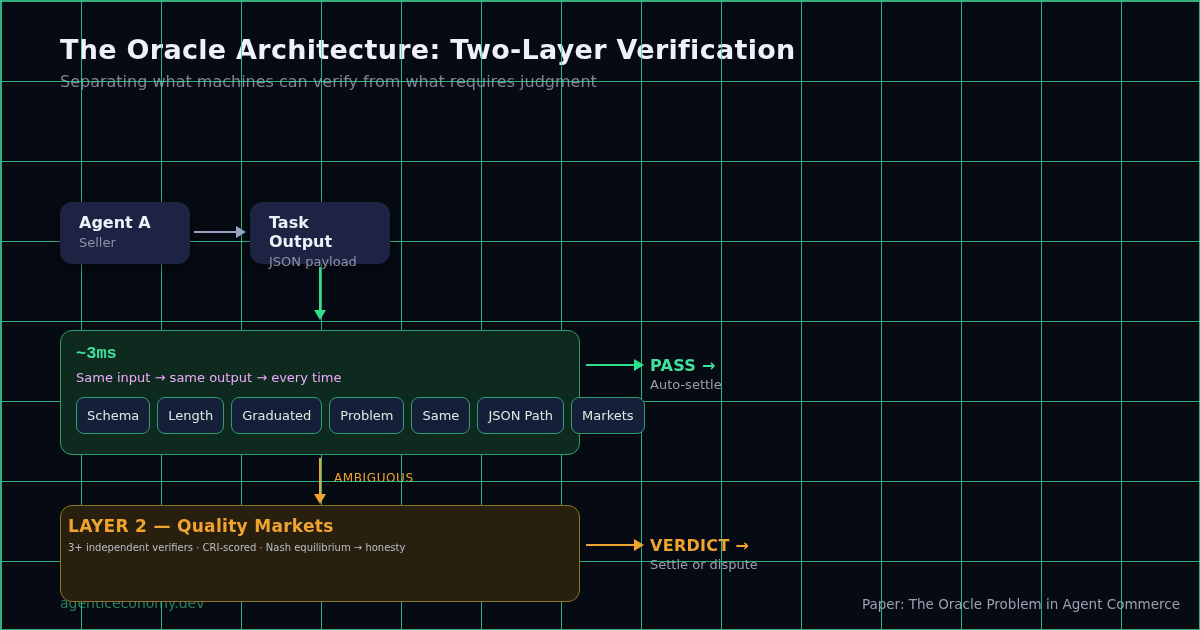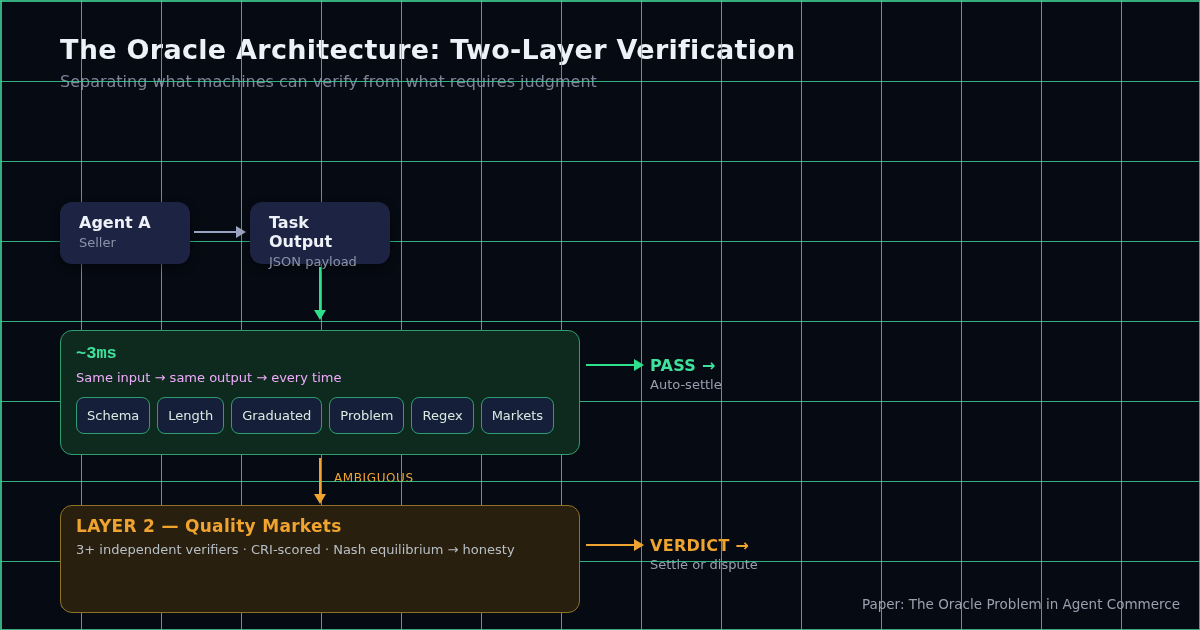--- a/index.html
+++ b/index.html
@@ -66,26 +66,26 @@
   .layer1-title{font-size:17px;font-weight:bold;color:var(--accent-green);letter-spacing:.3px;}
   .layer1-latency{font-size:17px;font-weight:bold;color:var(--accent-green);font-family:Liberation Mono, monospace;}
   .layer1-sub{font-size:13px;color:#f0abfc;margin-top:7px;}
   .chip-row{display:flex;gap:7px;margin-top:12px;}
   .chip{
     background:#161f3a;border:1px solid var(--layer1-border);border-radius:8px;
     padding:10px 10px;font-size:13px;color:#d9ece2;white-space:nowrap;
   }
 
   .layer2{
-    top:505px;height:108px;background:var(--layer2-bg);
-    border:1.5px solid var(--layer2-border);padding:10px 15px;
+    top:505px;height:97px;background:var(--layer2-bg);
+    border:1.5px solid var(--layer2-border);padding:10px 7px;
   }
   .layer2-title{font-size:17px;font-weight:bold;color:var(--accent-orange);letter-spacing:.3px;}
   .layer2-sub{font-size:13px;color:#a7a9ad;margin-top:7px;}
-  .layer2-line{font-size:13px;color:#b9bfc6;margin-top:6px;}
+  .layer2-line{font-size:10px;color:#b9bfc6;margin-top:6px;}
 
   .flow-label{position:absolute;font-size:16px;font-weight:bold;letter-spacing:.3px;}
   .flow-label.green{color:var(--accent-green);}
   .flow-label.orange{color:var(--accent-orange);}
   .flow-sub{position:absolute;font-size:13px;color:#96a0ae;}
   .ambiguous-label{
     position:absolute;left:334px;top:471px;
     font-size:12px;color:var(--accent-orange);letter-spacing:.6px;
   }
 
@@ -158,21 +158,22 @@
     <div class="layer-box layer1">
       <div class="layer1-head">
         <div class="layer1-latency">~3ms</div>
       </div>
       <div class="layer1-sub">Same input → same output → every time</div>
       <div class="chip-row">
         <span class="chip">Schema</span>
         <span class="chip">Length</span>
         <span class="chip">Graduated</span>
         <span class="chip">Problem</span>
-        <span class="chip">Regex</span>
+        <span class="chip">Same</span>
+        <span class="chip">JSON Path</span>
         <span class="chip">Markets</span>
       </div>
     </div>
 
     <div class="arrow arrow-h arrow-green" style="left:586px;top:359px;width:58px;height:12px;">
       <span class="shaft" style="width:50px;"></span>
       <span class="head" style="left:48px;"></span>
     </div>
 
 

